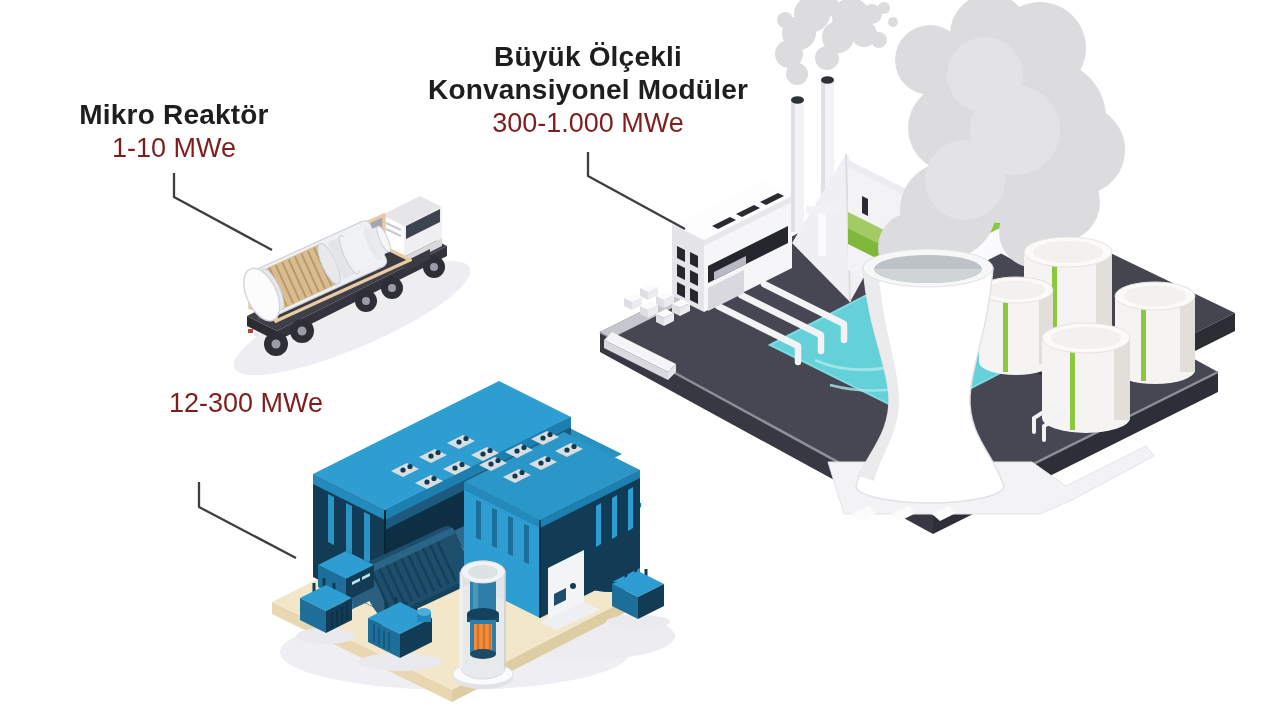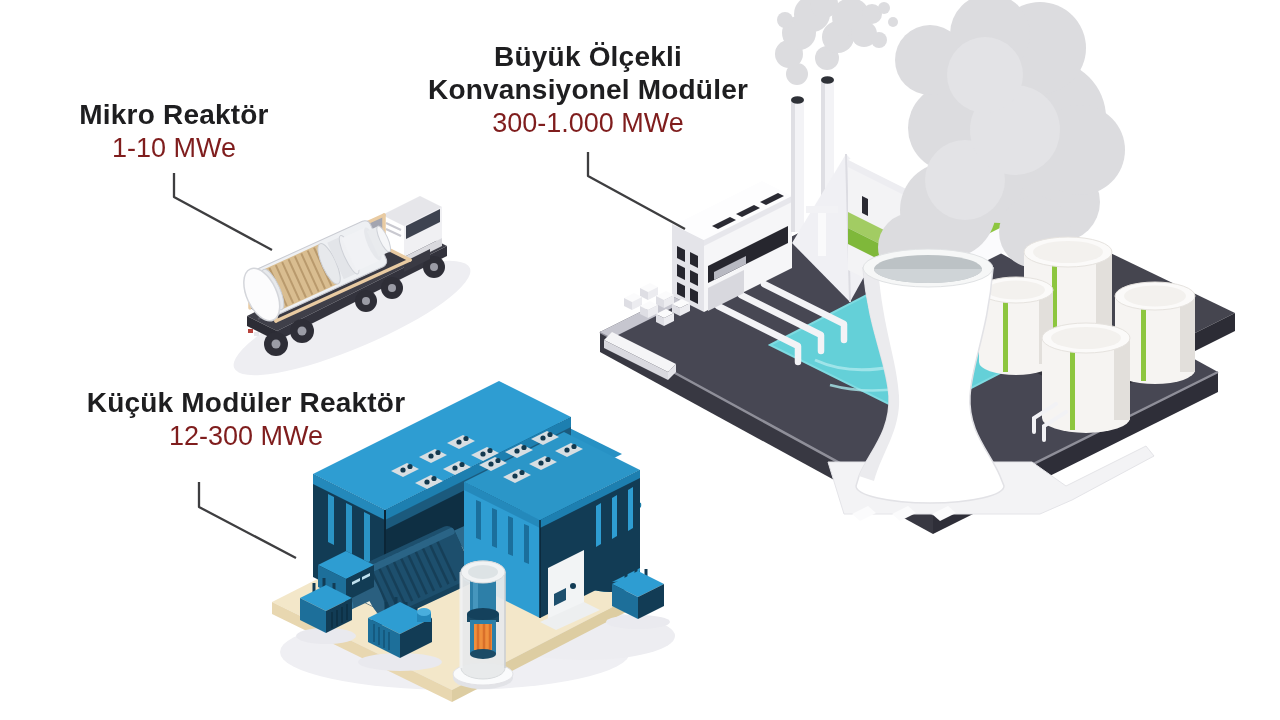--- a/index.html
+++ b/index.html
@@ -572,17 +572,16 @@
   <div class="r">1-10 MWe</div>
 </div>
 
 <div class="label" style="left:398px;top:40px;">
   <div class="t">Büyük Ölçekli</div>
   <div class="t">Konvansiyonel Modüler</div>
   <div class="r">300-1.000 MWe</div>
 </div>
 
 <div class="label" style="left:56px;top:386px;">
-  <div class="t">Küçük Modüler Reaktör</div>
   <div class="r">12-300 MWe</div>
 </div>
 
 </div>
 
 </body></html>

